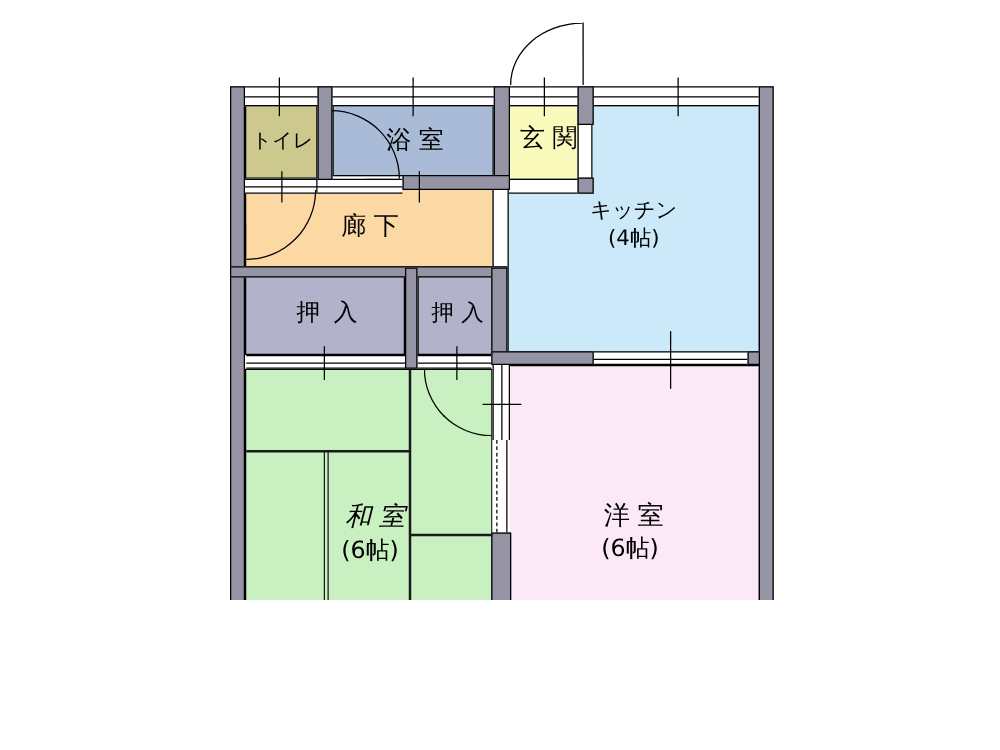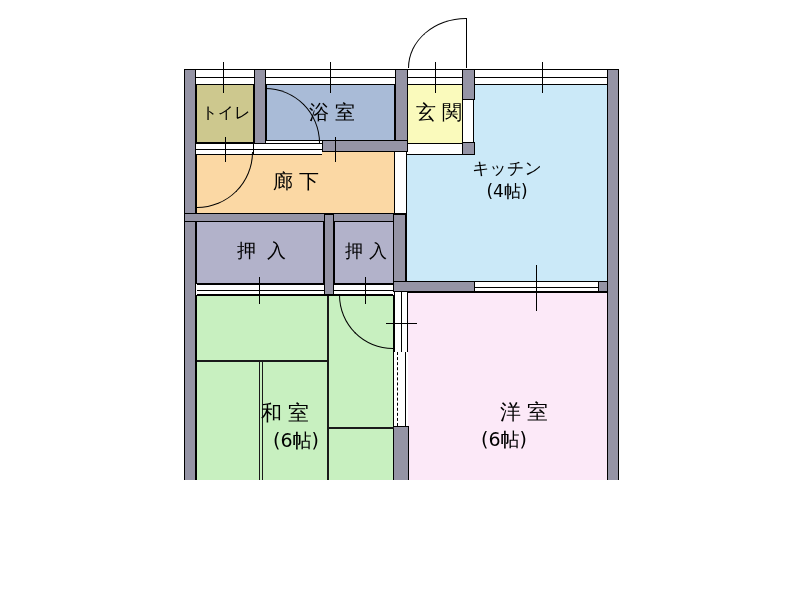--- a/index.html
+++ b/index.html
@@ -98,24 +98,24 @@
   <div class="arc" style="left:265px;top:88px;width:55px;height:55px;
               border-top:1px solid #000;border-right:1px solid #000;border-top-right-radius:100% 100%;"></div>
   <div class="arc" style="left:339px;top:295px;width:54px;height:54px;
               border-left:1px solid #000;border-bottom:1px solid #000;border-bottom-left-radius:100% 100%;"></div>
   <div class="arc" style="left:408px;top:18px;width:58px;height:50px;
               border-left:1px solid #000;border-top:1px solid #000;border-top-left-radius:100% 100%;"></div>
   <div class="abs" style="left:466px;top:18px;width:1px;height:50px;background:#000;"></div>
 
   <div class="label" style="left:226px;top:113px;font-size:16px;">トイレ</div>
   <div class="label" style="left:332px;top:112px;font-size:20px;letter-spacing:6px;margin-left:3px;">浴室</div>
-  <div class="label" style="left:439px;top:112px;font-size:20px;letter-spacing:6px;margin-left:3px;">玄関</div>
+  <div class="label" style="left:439px;top:112px;font-size:20px;letter-spacing:6px;margin-left:3px;font-family:Liberation Mono, monospace;">玄関</div>
   <div class="label" style="left:507px;top:169px;font-size:17px;">キッチン</div>
   <div class="label" style="left:507px;top:192px;font-size:17px;text-align:right;">(4帖)</div>
   <div class="label" style="left:296px;top:181px;font-size:20px;letter-spacing:6px;margin-left:3px;">廊下</div>
   <div class="label" style="left:262px;top:251px;font-size:19px;letter-spacing:11px;margin-left:5px;">押入</div>
   <div class="label" style="left:366px;top:251px;font-size:18px;letter-spacing:6px;margin-left:3px;">押入</div>
-  <div class="label" style="left:285px;top:413px;font-size:21px;letter-spacing:6px;margin-left:3px;">和室</div>
+  <div class="label" style="left:300px;top:413px;font-size:21px;letter-spacing:6px;margin-left:3px;font-style:italic;">和室</div>
   <div class="label" style="left:296px;top:441px;font-size:19px;">(6帖)</div>
-  <div class="label" style="left:507px;top:412px;font-size:21px;letter-spacing:6px;margin-left:20px;">洋室</div>
+  <div class="label" style="left:507px;top:412px;font-size:21px;letter-spacing:6px;margin-left:3px;">洋室</div>
   <div class="label" style="left:504px;top:440px;font-size:19px;">(6帖)</div>
 
 </div>
 
 </body></html>

